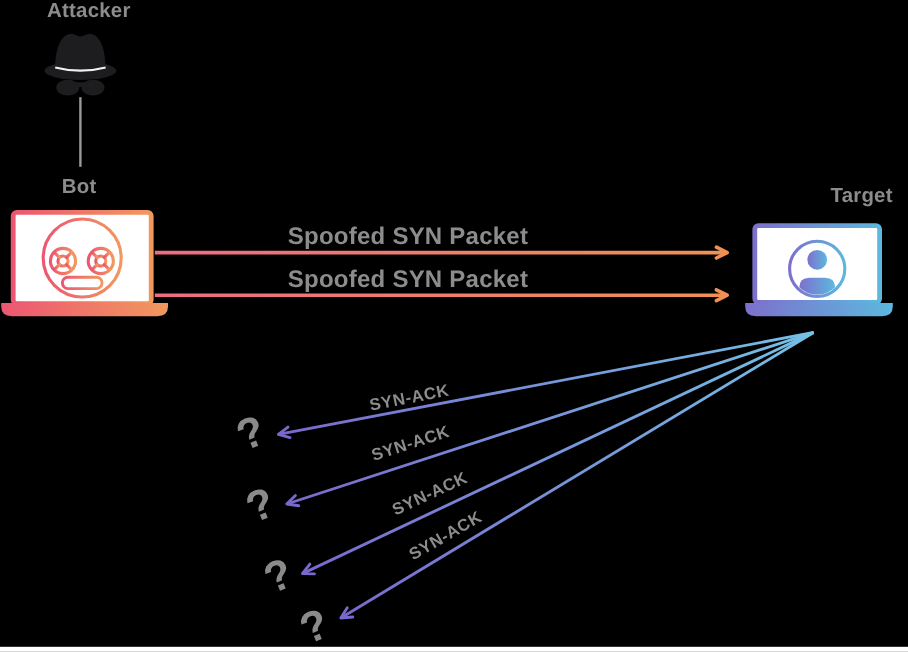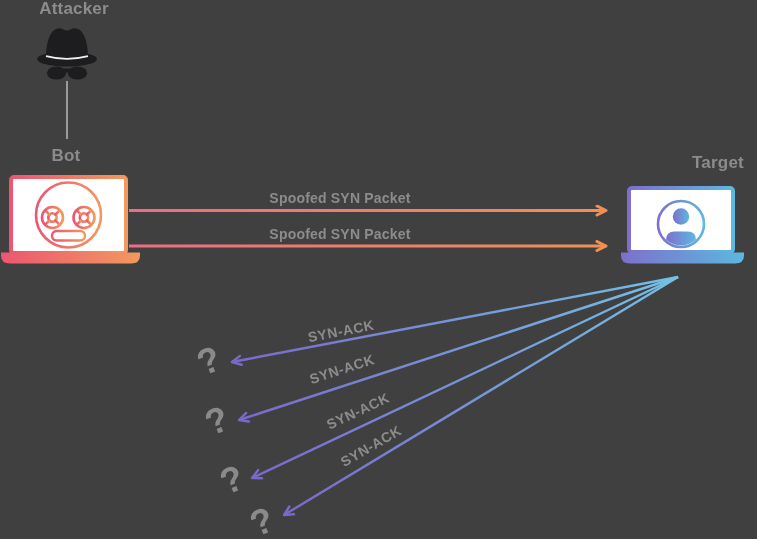--- a/index.html
+++ b/index.html
@@ -1,29 +1,29 @@
 <!DOCTYPE html>
 <html><head>
 <meta charset="utf-8">
 <style>
   html, body { margin:0; padding:0; width:757px; height:543px; overflow:hidden; background:#ffffff; }
   * { box-sizing:border-box; }
   .canvas {
     position:relative; width:757px; height:539px;
-    background:#404040;
+    background:#000000;
     font-family:"Liberation Sans","DejaVu Sans",sans-serif;
   }
   .layer { position:absolute; left:0; top:0; }
   .lbl {
     position:absolute; white-space:nowrap;
     transform:translate(-50%,-50%);
     color:#8c8c8c; font-weight:700;
   }
   .node-label { font-size:17px; letter-spacing:0.2px; }
-  .syn-label  { font-size:14px; letter-spacing:0.2px;text-align:center; }
+  .syn-label  { font-size:20px; letter-spacing:0.2px;text-align:center; }
   .ack-label  { font-size:14px; letter-spacing:0.5px; }
   .qmark      { font-size:36px; color:#8a8a8a; }
 </style>
 </head>
 <body>
 
 <div class="canvas">
 
   <svg class="layer" width="757" height="539" viewBox="0 0 757 539">
     <defs>

